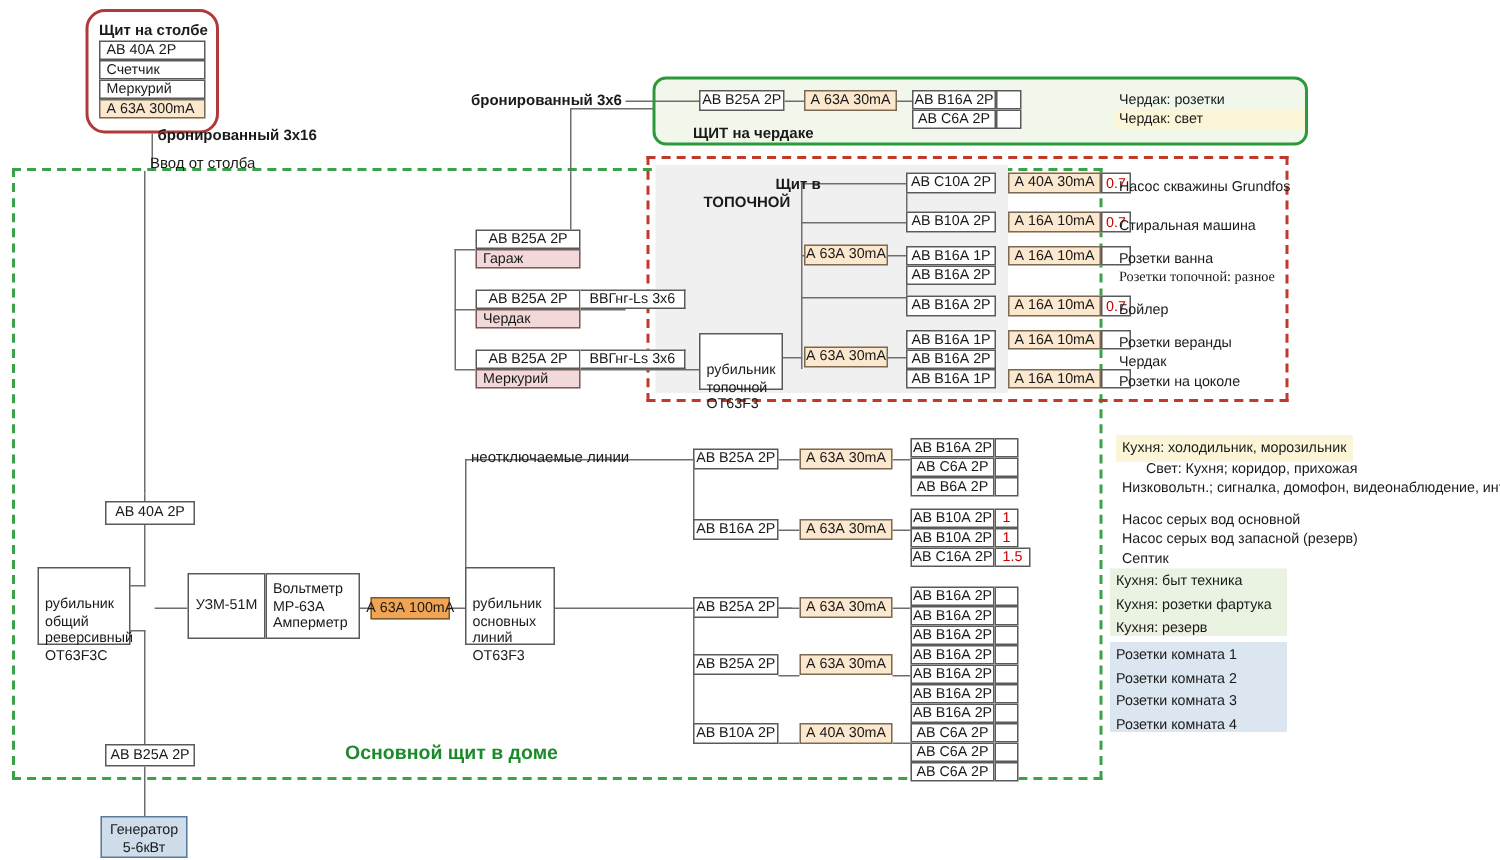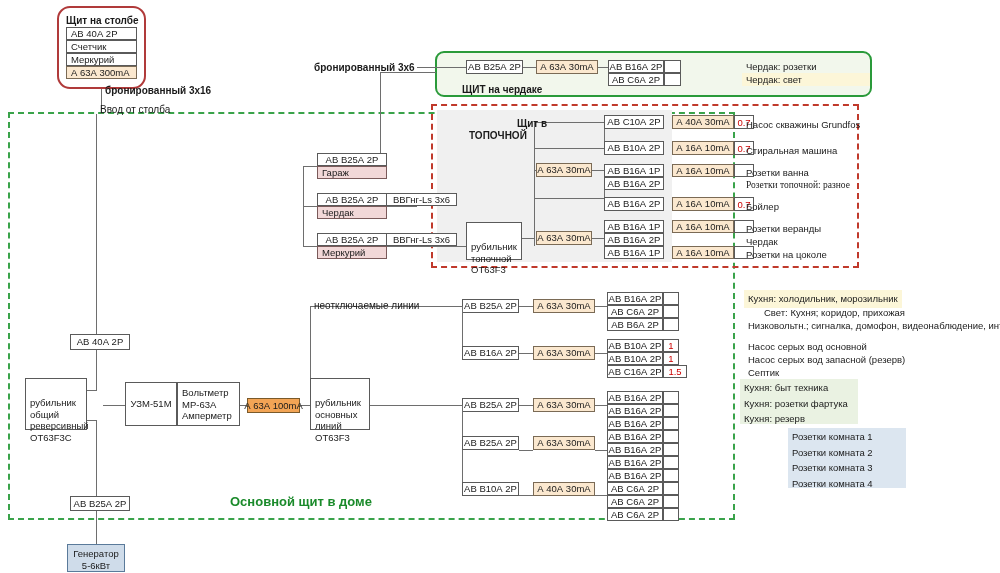--- a/index.html
+++ b/index.html
@@ -274,21 +274,21 @@
   <div class="bx ctr" style="left:462px;top:436px;width:57px;height:14px;">АВ В25А 2Р</div>
   <div class="bx ctr rcd" style="left:533px;top:436px;width:62px;height:14px;">А 63А 30mA</div>
   <div class="bx ctr" style="left:607px;top:430px;width:56px;height:13px;">АВ В16А 2Р</div>
   <div class="blank" style="left:663px;top:430px;width:16px;height:13px;"></div>
   <div class="bx ctr" style="left:607px;top:443px;width:56px;height:13px;">АВ В16А 2Р</div>
   <div class="blank" style="left:663px;top:443px;width:16px;height:13px;"></div>
   <div class="bx ctr" style="left:607px;top:456px;width:56px;height:13px;">АВ В16А 2Р</div>
   <div class="blank" style="left:663px;top:456px;width:16px;height:13px;"></div>
   <div class="bx ctr" style="left:607px;top:469px;width:56px;height:13px;">АВ В16А 2Р</div>
   <div class="blank" style="left:663px;top:469px;width:16px;height:13px;"></div>
-  <div class="grp grp-blue" style="left:740px;top:428px;width:118px;height:60px;margin-left:48px;">
+  <div class="grp grp-blue" style="left:740px;top:428px;width:118px;height:60px;">
     <div>Розетки комната 1</div>
     <div>Розетки комната 2</div>
     <div>Розетки комната 3</div>
     <div>Розетки комната 4</div>
   </div>
 
   <div class="ln" style="left:462px;top:450px;width:1px;height:45px;"></div>
   <div class="ln" style="left:519px;top:495px;width:14px;height:1px;"></div>
   <div class="ln" style="left:595px;top:495px;width:12px;height:1px;"></div>
   <div class="ln" style="left:607px;top:482px;width:1px;height:32px;"></div>

